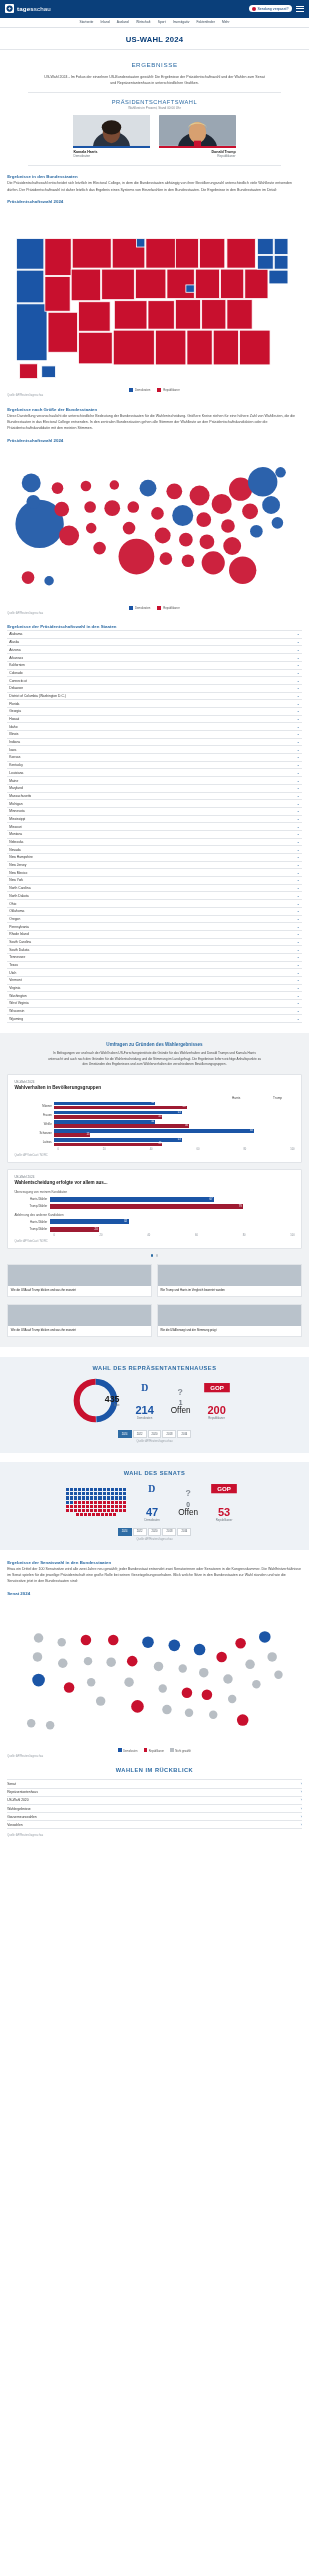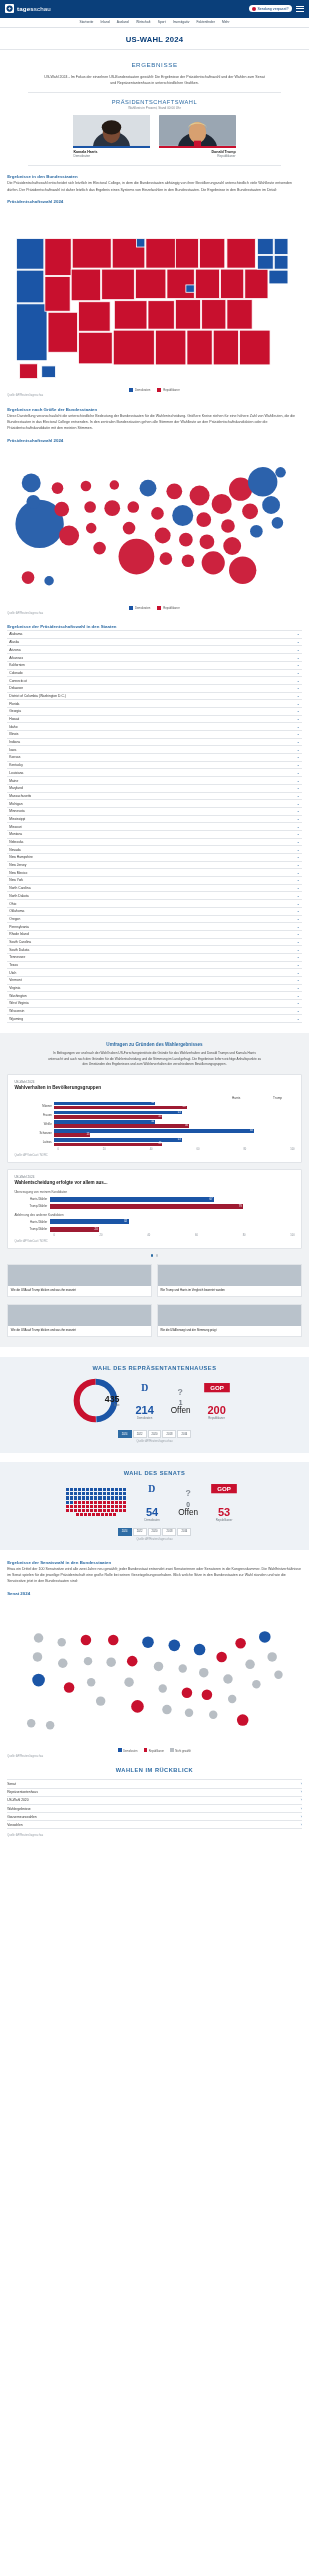--- a/index.html
+++ b/index.html
@@ -927,21 +927,21 @@
             <span class="seat" style="background: rgb(200, 16, 46);"></span>
             <span class="seat" style="background: rgb(200, 16, 46);"></span>
           </div>
       </div>
       <div class="party-col">
         <div class="plogo">
           <svg width="17.5" height="11.3" viewBox="0 0 34 22">
               <text x="17" y="18" text-anchor="middle" font-size="19" font-family="Liberation Serif, serif" fill="#1b55a6" font-weight="bold">D</text>
             </svg>
         </div>
-        <div class="pnum" style="color:#1b55a6">54</div>
+        <div class="pnum" style="color:#1b55a6">47</div>
         <div class="plbl">Demokraten</div>
       </div>
       <div class="mid-col">
         <div class="plogo">
           <svg width="10.3" height="11.3" viewBox="0 0 20 22">
               <text x="10" y="18" text-anchor="middle" font-size="17" fill="#8a9199" font-weight="bold">?</text>
             </svg>
         </div>
         <div class="pnum" style="color:#6d767e">0</div>
         <div class="plbl">Offen</div>

